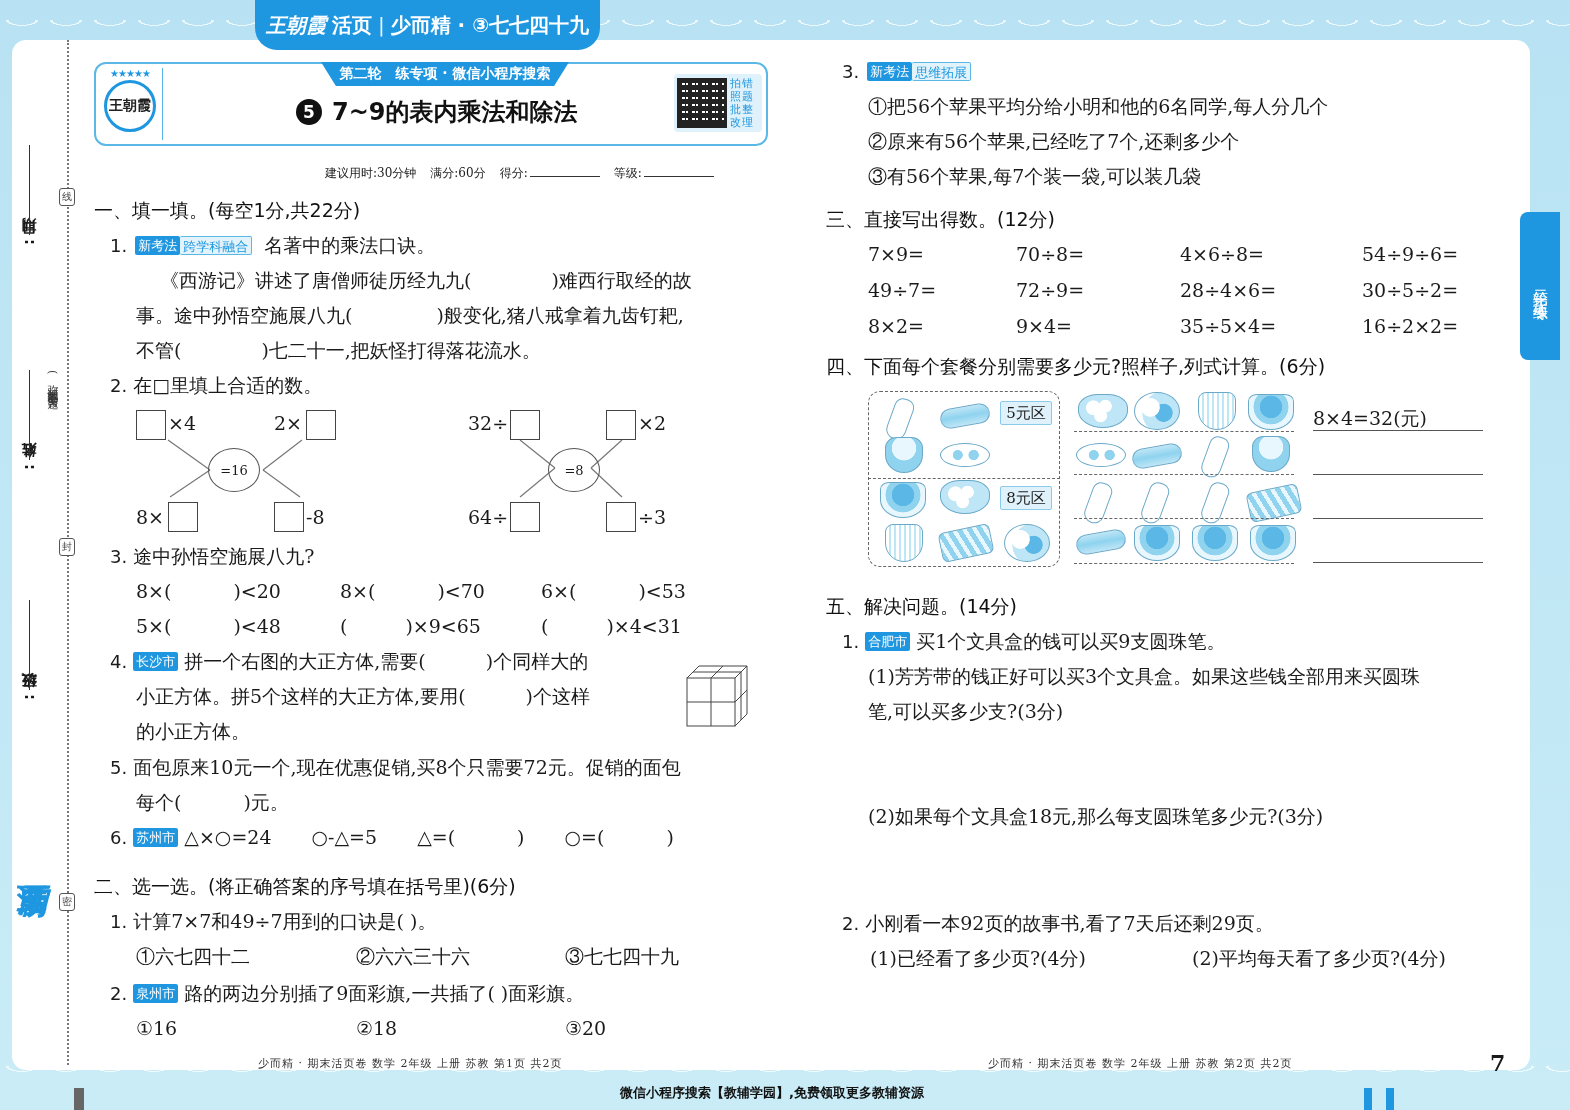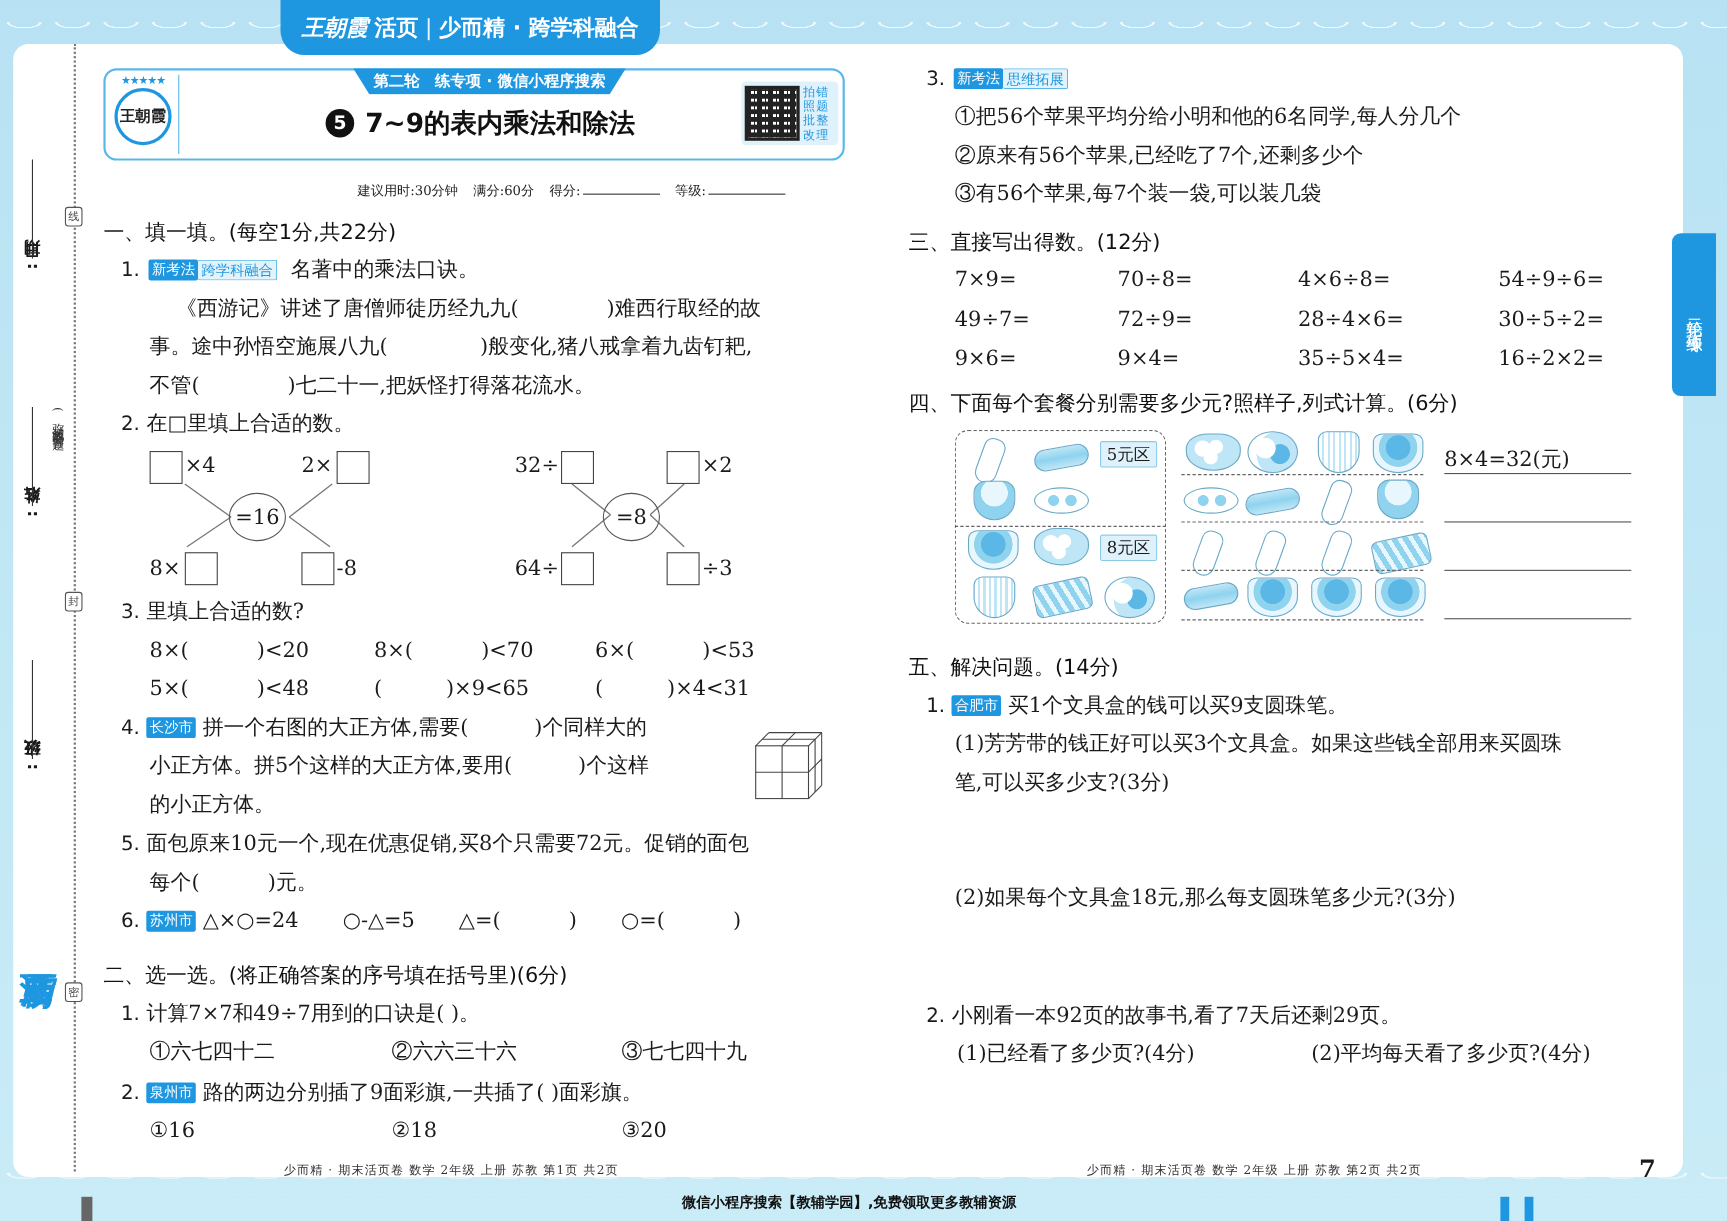--- a/index.html
+++ b/index.html
@@ -152,21 +152,21 @@
   .tag.solid { background: #1e97e0; color: #fff; }
   .tag.outline { background: #e3f3fb; color: #1e97e0; border: 1px solid #5bb8e6; border-left: none; text-align: right; }
   .tagwrap { display: inline-flex; vertical-align: 2px; margin: 0 6px 0 2px; }
   .tagwrap .tag { vertical-align: 0; }
   .gap { display: inline-block; }
 
   .box { position: absolute; width: 30px; height: 30px; border: 1.5px solid #444; background: #fff; }
   .diag-text { position: absolute; font-size: 19px; white-space: nowrap; }
   .circle {
     position: absolute; width: 52px; height: 44px; border: 1.5px solid #555; border-radius: 50%;
-    display: flex; align-items: center; justify-content: center; font-size: 19px;
+    display: flex; align-items: center; justify-content: center; font-size: 13px;
   }
   svg.lines { position: absolute; left: 0; top: 0; overflow: visible; }
 
   .cube { position: absolute; left: 686px; top: 665px; width: 62px; height: 62px; }
 
   
   .menu-box {
     position: absolute; left: 868px; top: 391px; width: 192px; height: 176px;
     border: 1.5px dashed #666; border-radius: 12px;
   }
@@ -205,21 +205,21 @@
 
 <div class="frame"></div>
 <div class="wave-top"></div>
 <div class="paper"></div>
 <div class="wave-bottom"></div>
 
 <div class="brand-banner">
   <span class="script">王朝霞</span>
   <span>活页</span>
   <span class="sep">|</span>
-  <span>少而精 · 跨学科融合</span>
+  <span>少而精 · ③七七四十九</span>
 </div>
 
 <div class="title-panel">
   <div class="logo">
     <span class="stars">★★★★★</span>
     <div class="badge">王朝霞</div>
   </div>
   <div class="logo-divider"></div>
   <div class="round-tag">
     <span>第二轮</span>
@@ -327,21 +327,21 @@
 <div class="box" style="left:606px; top:410px"></div>
 <div class="diag-text" style="left:638px; top:412px">×2</div>
 <div class="circle" style="left:548px; top:448px">=8</div>
 <div class="diag-text" style="left:468px; top:506px">64÷</div>
 <div class="box" style="left:510px; top:502px"></div>
 <div class="box" style="left:606px; top:502px"></div>
 <div class="diag-text" style="left:638px; top:506px">÷3</div>
 
 <div class="t" style="left:110px; top:543px">
   <span class="qn">3.</span>
-  <span>里填上合适的数?</span>
+  <span>途中孙悟空施展八九?</span>
 </div>
 <div class="t" style="left:136px; top:578px"><span>8×(</span><span class="gap" style="width:62px"></span><span>)&lt;20</span></div>
 <div class="t" style="left:340px; top:578px"><span>8×(</span><span class="gap" style="width:62px"></span><span>)&lt;70</span></div>
 <div class="t" style="left:541px; top:578px"><span>6×(</span><span class="gap" style="width:62px"></span><span>)&lt;53</span></div>
 <div class="t" style="left:136px; top:613px"><span>5×(</span><span class="gap" style="width:62px"></span><span>)&lt;48</span></div>
 <div class="t" style="left:340px; top:613px"><span>(</span><span class="gap" style="width:58px"></span><span>)×9&lt;65</span></div>
 <div class="t" style="left:541px; top:613px"><span>(</span><span class="gap" style="width:58px"></span><span>)×4&lt;31</span></div>
 
 <div class="t" style="left:110px; top:648px">
   <span class="qn">4.</span>
@@ -413,21 +413,21 @@
 
 <div class="sec" style="left:826px; top:207px">三、直接写出得数。(12分)</div>
 <div class="t" style="left:868px; top:241px">7×9=</div>
 <div class="t" style="left:1016px; top:241px">70÷8=</div>
 <div class="t" style="left:1180px; top:241px">4×6÷8=</div>
 <div class="t" style="left:1362px; top:241px">54÷9÷6=</div>
 <div class="t" style="left:868px; top:277px">49÷7=</div>
 <div class="t" style="left:1016px; top:277px">72÷9=</div>
 <div class="t" style="left:1180px; top:277px">28÷4×6=</div>
 <div class="t" style="left:1362px; top:277px">30÷5÷2=</div>
-<div class="t" style="left:868px; top:313px">9×6=</div>
+<div class="t" style="left:868px; top:313px">8×2=</div>
 <div class="t" style="left:1016px; top:313px">9×4=</div>
 <div class="t" style="left:1180px; top:313px">35÷5×4=</div>
 <div class="t" style="left:1362px; top:313px">16÷2×2=</div>
 
 <div class="sec" style="left:826px; top:354px">四、下面每个套餐分别需要多少元?照样子,列式计算。(6分)</div>
 <div class="menu-box"></div>
 <div class="menu-divider"></div>
 <div class="zone-label" style="left:1000px; top:401px">5元区</div>
 <div class="zone-label" style="left:1000px; top:486px">8元区</div>
 

